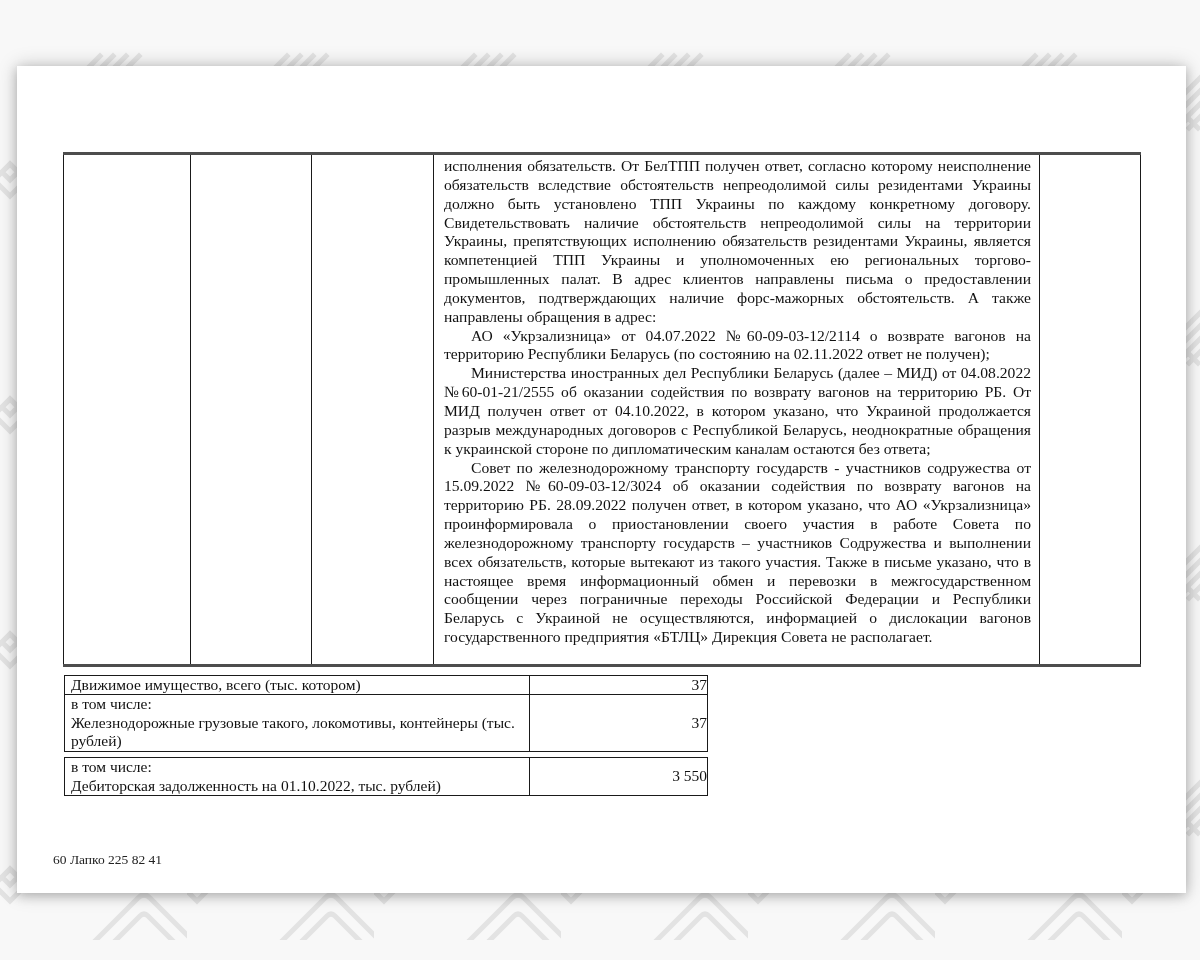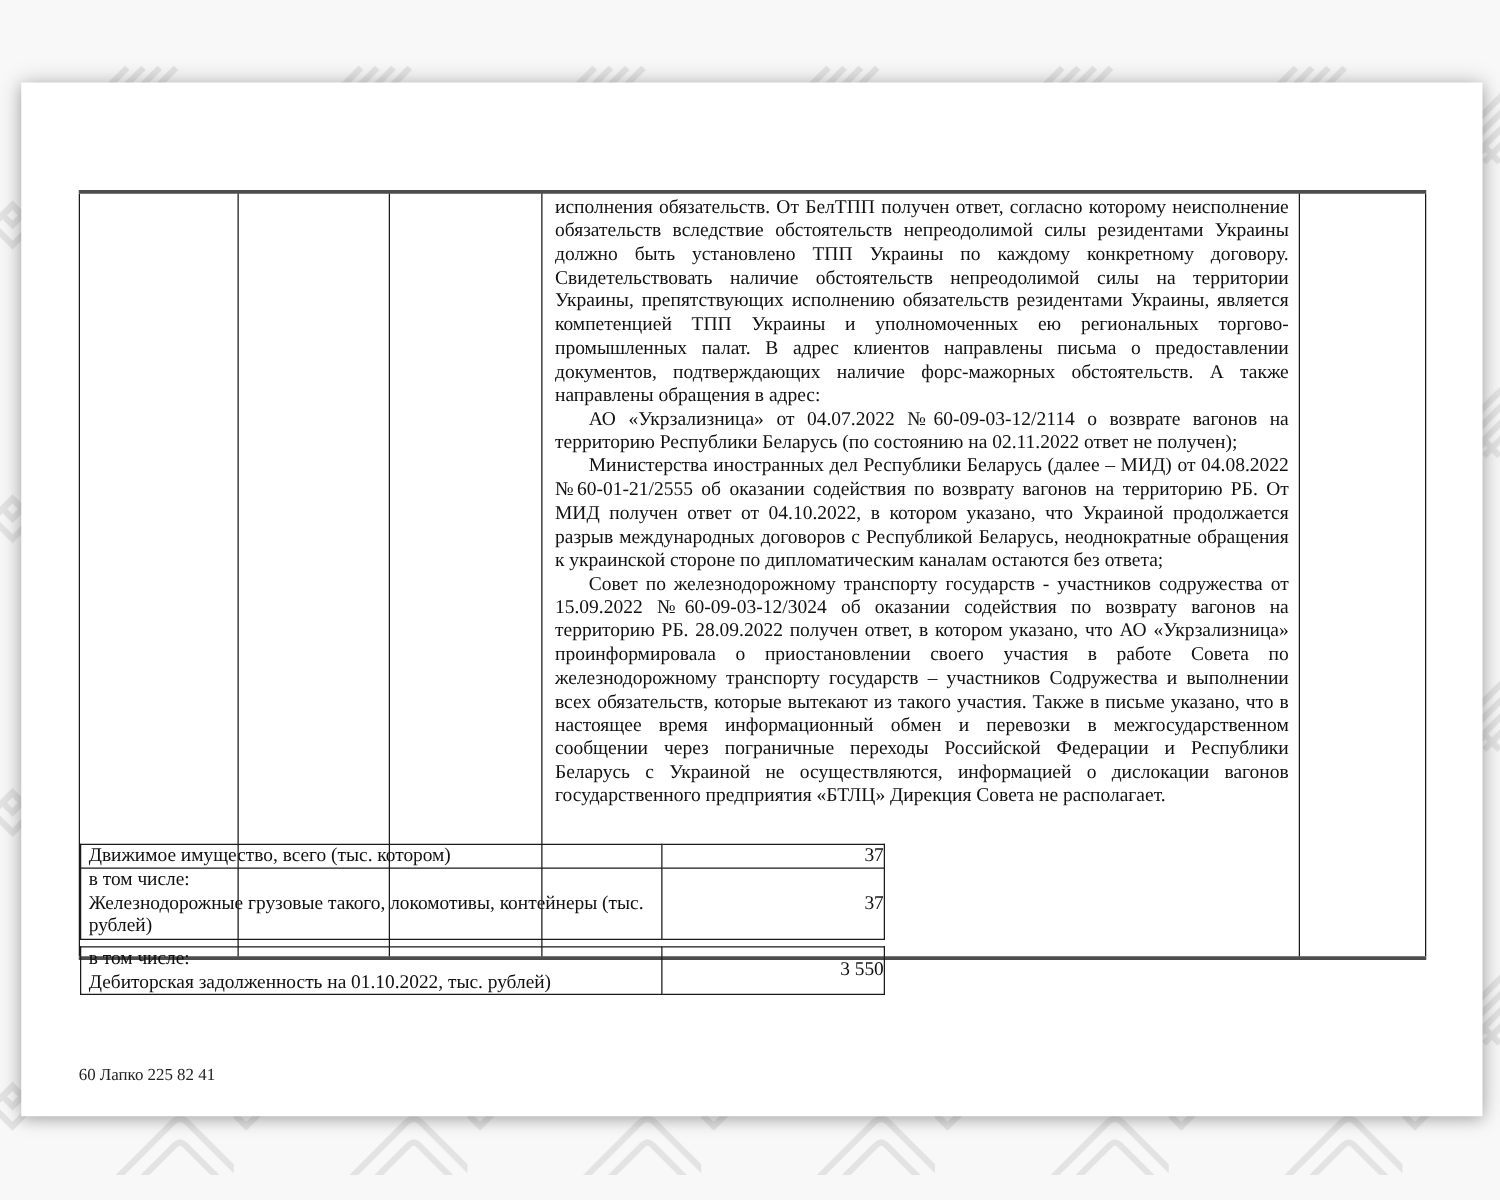--- a/index.html
+++ b/index.html
@@ -11,21 +11,21 @@
   }
   .bg-svg{position:absolute;left:0;top:0;z-index:0;}
   .page{
     position:absolute;left:17px;top:66px;width:1169px;height:827px;
     background:#ffffff;z-index:1;
     box-shadow:0 0 18px rgba(0,0,0,.22), 0 3px 10px rgba(0,0,0,.18);
   }
   
   table{border-collapse:collapse;table-layout:fixed;}
   .big-table{
-    position:absolute;left:46px;top:86px;width:1077px;height:616px;
+    position:absolute;left:46px;top:86px;width:1077px;height:515px;
     border-top:3px solid #4d4d4d;border-bottom:3px solid #4d4d4d;
   }
   .big-table td{
     border:1px solid #1a1a1a;vertical-align:top;padding:0;
   }
   .big-table td.text-cell{padding:2px 8px 2px 10px;}
   .text-cell p{
     margin:0;font-size:15.6px;line-height:18.85px;text-align:justify;
   }
   .text-cell p.indented{text-indent:27px;}
@@ -37,21 +37,21 @@
   }
   .asset-table td.val{text-align:right;padding:0;}
   .asset-table .lbl div{margin:0;}
   .t1{left:47px;top:609px;}
   .t2{left:47px;top:691px;}
   .r-slim td{height:18px;}
   .r-tall3 td{height:55px;}
   .r-tall2 td{height:37px;}
   
   .footer{
-    position:absolute;left:46px;top:786px;font-size:13.5px;color:#222;
+    position:absolute;left:36px;top:786px;font-size:13.5px;color:#222;
   }
 </style>
 </head>
 <body>
 
 <svg class="bg-svg" width="1200" height="960" aria-hidden="true">
   <defs>
     <pattern id="orn" width="187" height="235" patternUnits="userSpaceOnUse">
       <rect width="187" height="235" fill="#f8f8f8"></rect>
       <g stroke="#e3e3e3" stroke-width="5" fill="none" stroke-linecap="square">

